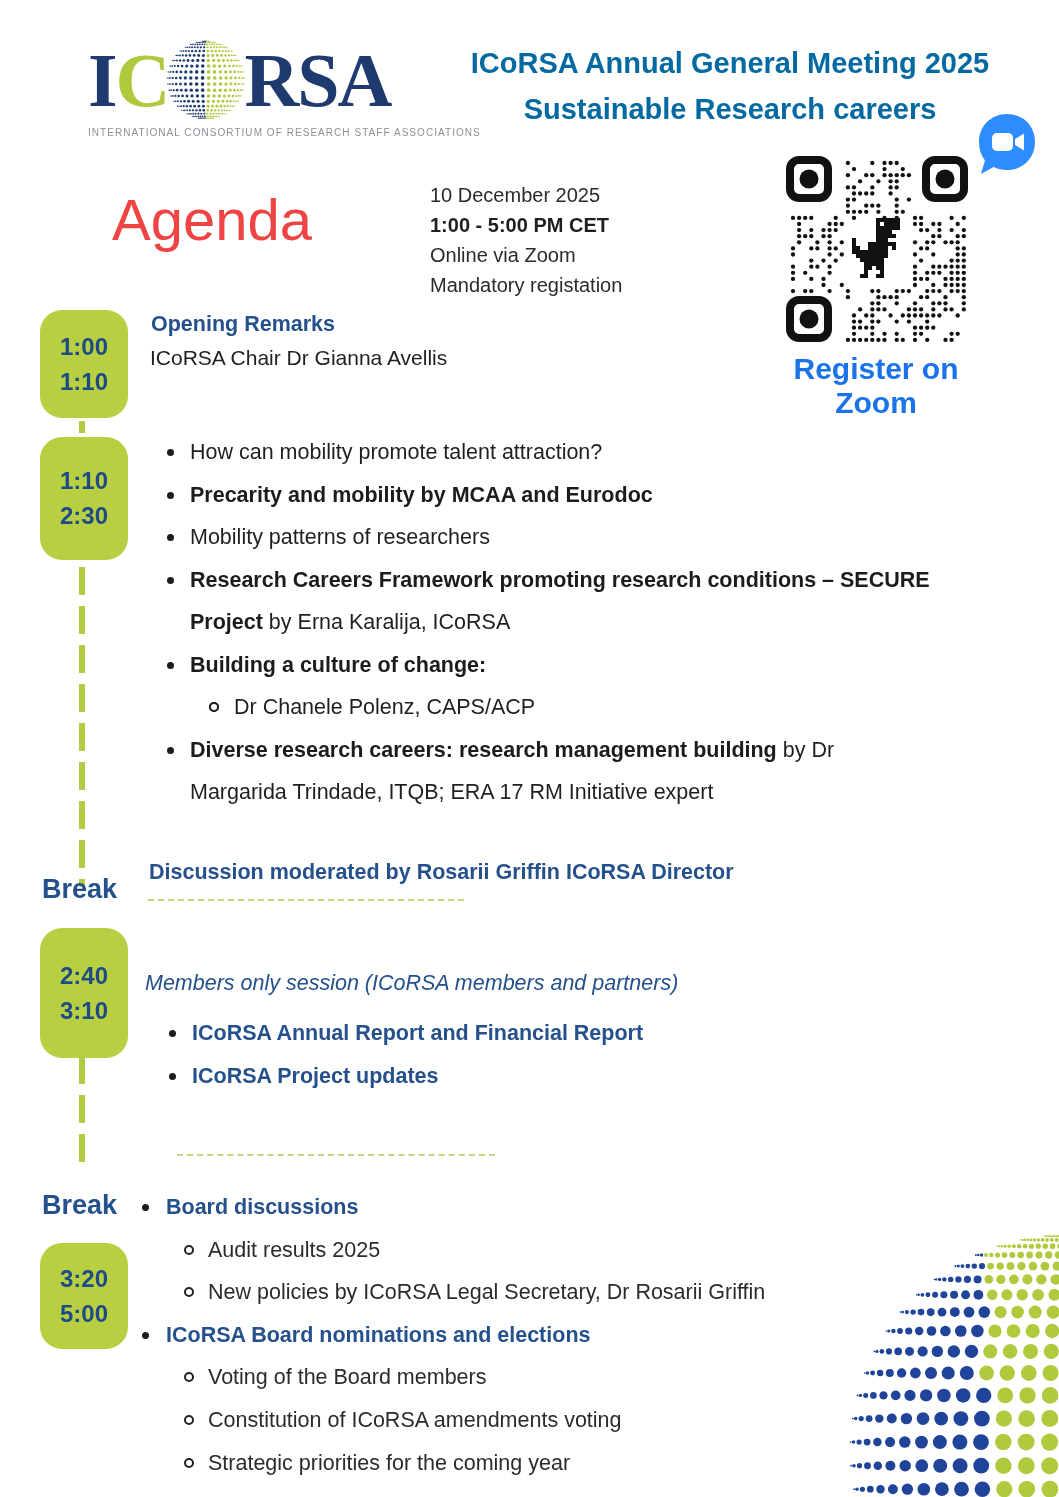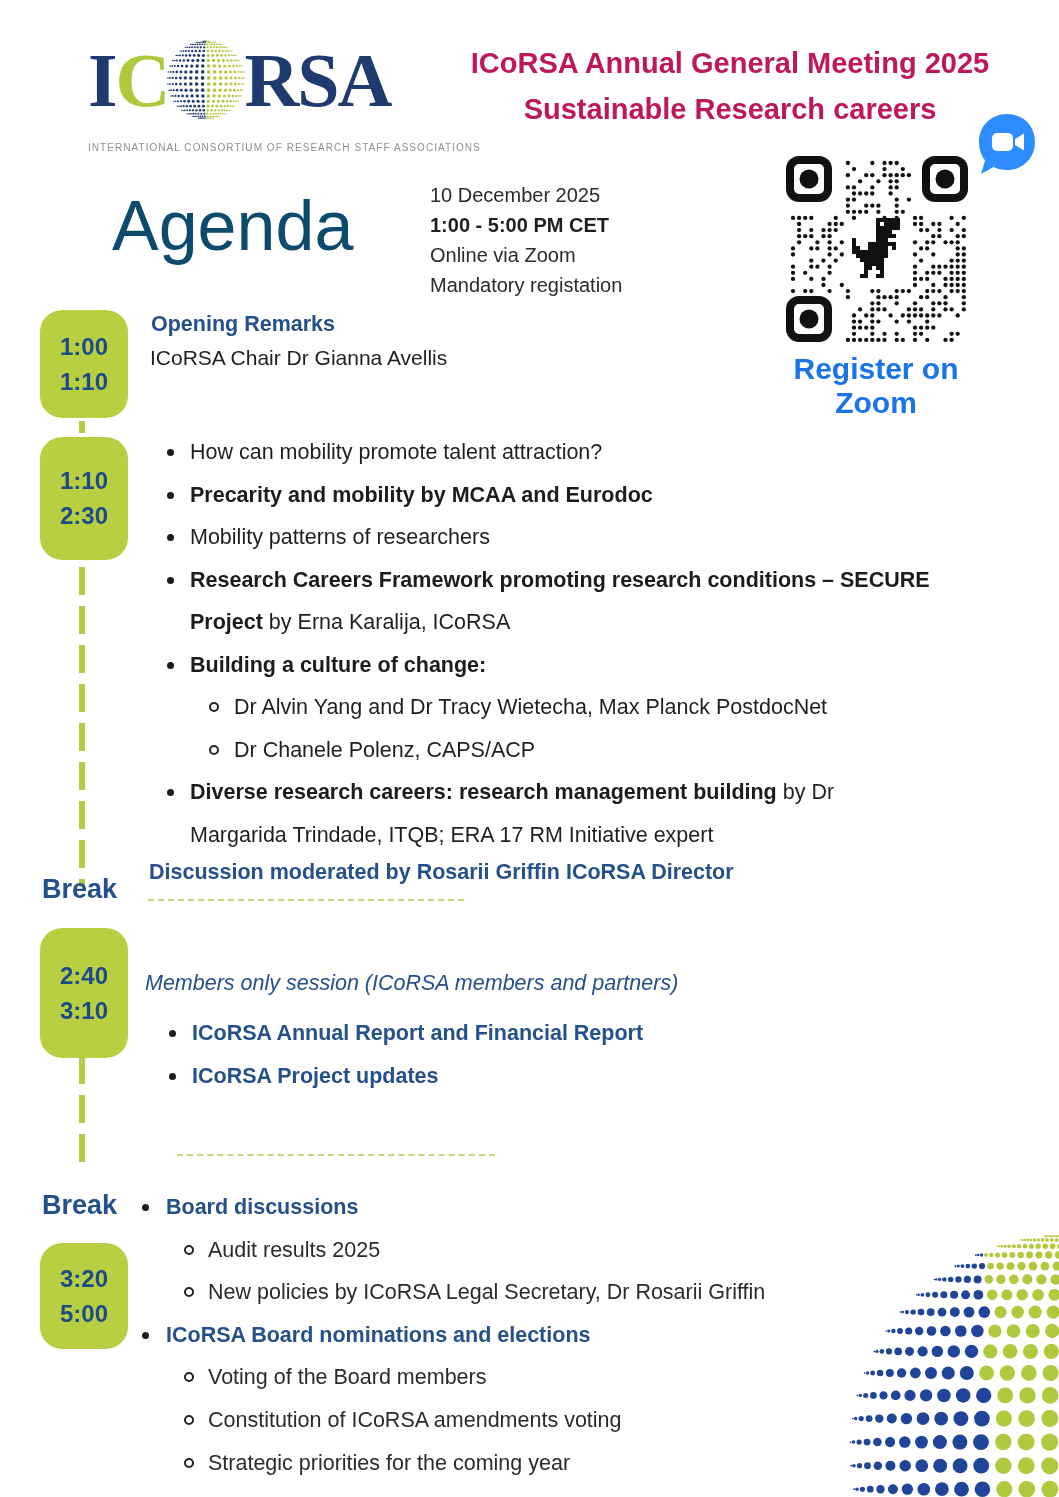--- a/index.html
+++ b/index.html
@@ -5,29 +5,29 @@
   html,body{margin:0;padding:0;}
   body{font-family:"Liberation Sans", sans-serif; background:#ffffff;}
   .page{position:relative;width:1059px;height:1497px;background:#fff;overflow:hidden;margin:0 auto;}
 
   
   .logo{position:absolute;left:88px;top:34px;width:320px;}
   .logo-row{display:flex;align-items:center;height:92px;}
   .logo-letter{font-family:"Liberation Serif", serif;font-weight:700;font-size:76px;line-height:88px;letter-spacing:-2px;}
   .ln{color:#1e3a6e;} .lg{color:#aec93c;}
   .logo-globe{margin:0 -3px;}
-  .logo-tagline{font-size:10px;letter-spacing:1.05px;color:#8b9197;margin-top:16px;white-space:nowrap;}
-
-  .page-title{position:absolute;left:418px;top:40px;width:624px;text-align:center;color:#be185d;font-weight:700;font-size:29px;line-height:46px;}
+  .logo-tagline{font-size:10px;letter-spacing:1.05px;color:#8b9197;margin-top:1px;white-space:nowrap;}
+
+  .page-title{position:absolute;left:418px;top:40px;width:624px;text-align:center;color:#0369a1;font-weight:700;font-size:29px;line-height:46px;}
 
   .zoom-icon{position:absolute;left:974px;top:112px;width:66px;height:66px;}
   .qr{position:absolute;left:786px;top:156px;width:182px;height:188px;}
   .register{position:absolute;left:764px;top:352px;width:224px;text-align:center;color:#1a73e8;font-weight:700;font-size:30px;cursor:pointer;}
 
-  .agenda{position:absolute;left:112px;top:186px;font-size:70px;color:#0c4a6e;}
+  .agenda{position:absolute;left:112px;top:186px;font-size:58px;color:#ef4444;}
 
   .event{position:absolute;left:430px;top:180px;font-size:20px;color:#2b2b2b;line-height:30px;}
   .event .bold{font-weight:700;color:#1f1f1f;}
 
   
   .time-block{position:absolute;left:40px;width:88px;background:#b9cf42;border-radius:22px;display:flex;flex-direction:column;align-items:center;justify-content:center;gap:9px;}
   .time-block .t{font-size:24px;font-weight:700;color:#1d4b86;line-height:26px;}
   .vdash{position:absolute;left:79px;width:6px;background:repeating-linear-gradient(to bottom,#b2cc45 0 28px,transparent 28px 39px);}
   .conn{position:absolute;left:79px;width:6px;background:#b2cc45;}
   .break-label{position:absolute;left:42px;font-size:27px;font-weight:700;color:#24508b;}
@@ -827,21 +827,21 @@
   <div class="h-navy" style="left:151px;top:312px;">Opening Remarks</div>
   <div class="body-text" style="left:150px;top:346px;">ICoRSA Chair Dr Gianna Avellis</div>
 
 
   <div class="panel-list">
     <div class="li"><span class="mk"></span><span class="b"></span><span>How can mobility promote talent attraction?</span></div>
     <div class="li"><span class="mk"></span><span class="b">Precarity and mobility by MCAA and Eurodoc</span><span></span></div>
     <div class="li"><span class="mk"></span><span class="b"></span><span>Mobility patterns of researchers</span></div>
     <div class="li"><span class="mk"></span><span class="b">Research Careers Framework promoting research conditions – SECURE Project</span><span> by Erna Karalija, ICoRSA</span></div>
     <div class="li"><span class="mk"></span><span class="b">Building a culture of change:</span><span></span></div>
-    <div class="li sub"><span class="mko"></span><span>Dr Alvin Yang and Dr Tracy Wietecha, Max Planck PostdocNet</span></div>
+    <div class="li sub"><span class="mko"></span></div>
     <div class="li sub"><span class="mko"></span><span>Dr Chanele Polenz, CAPS/ACP</span></div>
     <div class="li"><span class="mk"></span><span class="b">Diverse research careers: research management building</span><span> by Dr Margarida Trindade, ITQB; ERA 17 RM Initiative expert</span></div>
   </div>
 
   <div class="h-navy" style="left:149px;top:860px;width:900px;">Discussion moderated by Rosarii Griffin ICoRSA Director</div>
   <div class="dashsep" style="left:148px;top:899px;width:316px;"></div>
 
   <div class="italic-sub">Members only session (ICoRSA members and partners)</div>
   <div class="gam-list">
     <div class="li"><span class="mk"></span><span>ICoRSA Annual Report and Financial Report</span></div>

